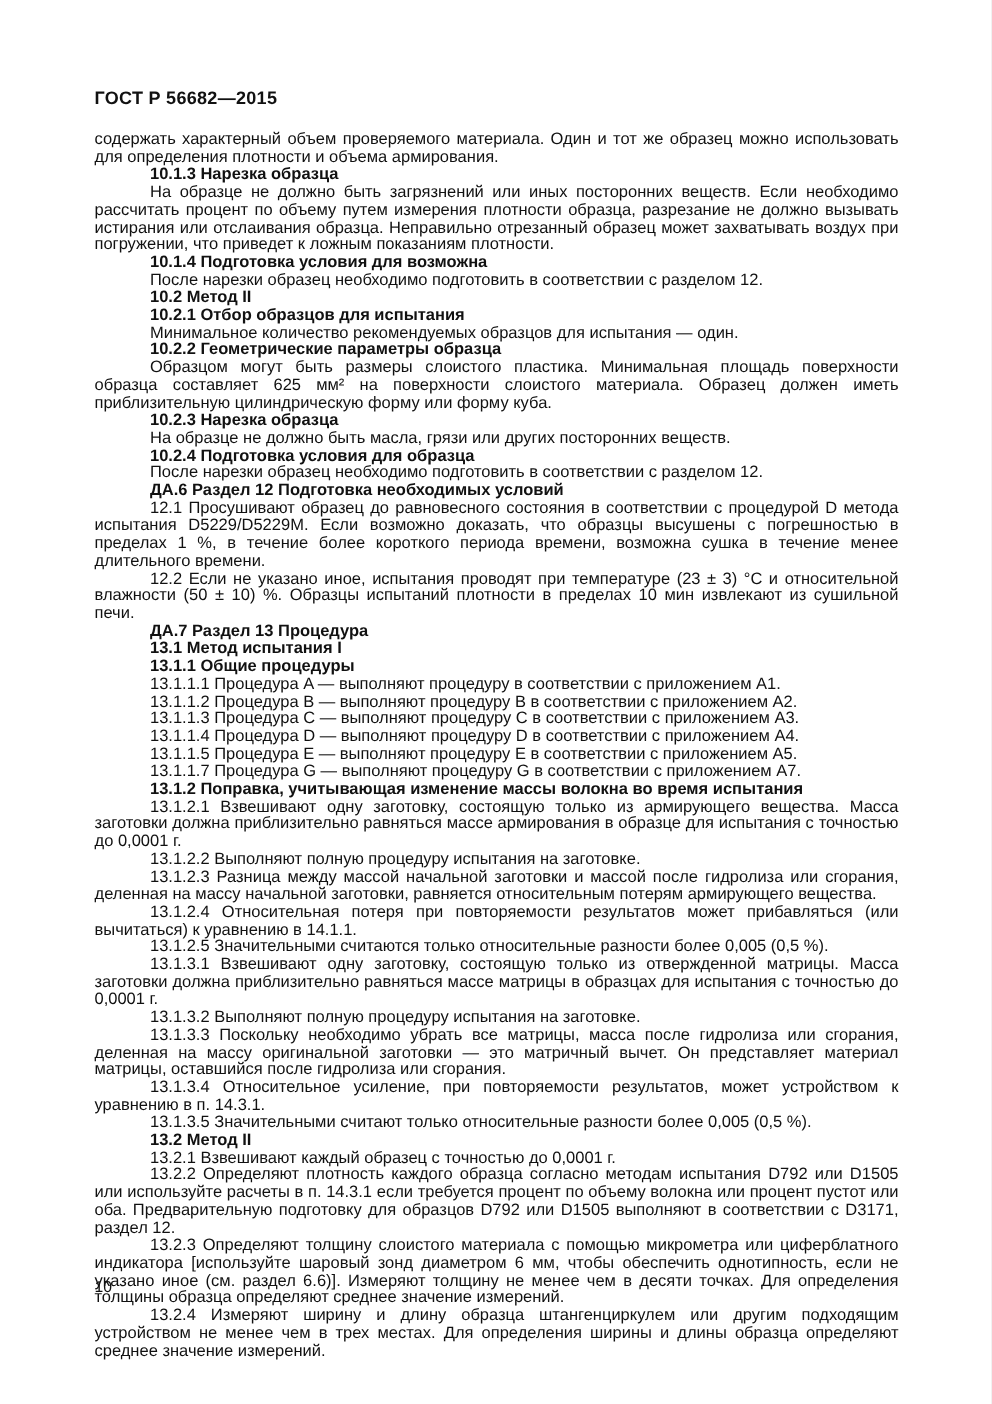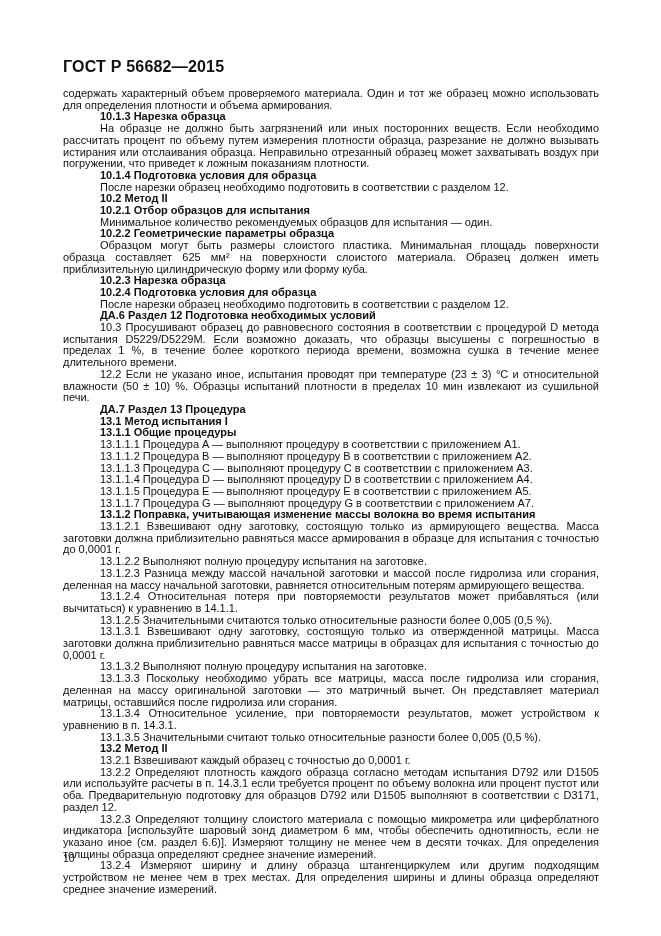--- a/index.html
+++ b/index.html
@@ -14,21 +14,21 @@
     background: #ffffff;
     font-family: "Liberation Sans", "DejaVu Sans", sans-serif;
     color: #111111;
     overflow: hidden;
     margin: 0 auto;
   }
   .doc-header {
     position: absolute;
     left: 63px;
     top: 58px;
-    font-size: 16px;
+    font-size: 12px;
     font-weight: bold;
     letter-spacing: 0.2px;
     white-space: nowrap;
   }
   .doc-body {
     position: absolute;
     left: 63px;
     top: 88px;
     width: 536px;
     font-size: 11px;
@@ -56,32 +56,33 @@
 </head>
 <body>
 
 <div class="page">
   <div class="doc-header">ГОСТ Р 56682—2015</div>
 
   <div class="doc-body">
       <p class="para noindent">содержать характерный объем проверяемого материала. Один и тот же образец можно использовать для определения плотности и объема армирования.</p>
       <p class="para bold">10.1.3 Нарезка образца</p>
       <p class="para">На образце не должно быть загрязнений или иных посторонних веществ. Если необходимо рассчитать процент по объему путем измерения плотности образца, разрезание не должно вызывать истирания или отслаивания образца. Неправильно отрезанный образец может захватывать воздух при погружении, что приведет к ложным показаниям плотности.</p>
-      <p class="para bold">10.1.4 Подготовка условия для образца</p>
+      <p class="para bold">10.1.4 Подготовка условия для возможна</p>
       <p class="para">После нарезки образец необходимо подготовить в соответствии с разделом 12.</p>
       <p class="para bold">10.2 Метод II</p>
       <p class="para bold">10.2.1 Отбор образцов для испытания</p>
       <p class="para">Минимальное количество рекомендуемых образцов для испытания — один.</p>
       <p class="para bold">10.2.2 Геометрические параметры образца</p>
       <p class="para">Образцом могут быть размеры слоистого пластика. Минимальная площадь поверхности образца составляет 625 мм² на поверхности слоистого материала. Образец должен иметь приблизительную цилиндрическую форму или форму куба.</p>
       <p class="para bold">10.2.3 Нарезка образца</p>
+      <p class="para">На образце не должно быть масла, грязи или других посторонних веществ.</p>
       <p class="para bold">10.2.4 Подготовка условия для образца</p>
       <p class="para">После нарезки образец необходимо подготовить в соответствии с разделом 12.</p>
       <p class="para bold">ДА.6 Раздел 12 Подготовка необходимых условий</p>
-      <p class="para">10.3 Просушивают образец до равновесного состояния в соответствии с процедурой D метода испытания D5229/D5229M. Если возможно доказать, что образцы высушены с погрешностью в пределах 1 %, в течение более короткого периода времени, возможна сушка в течение менее длительного времени.</p>
+      <p class="para">12.1 Просушивают образец до равновесного состояния в соответствии с процедурой D метода испытания D5229/D5229M. Если возможно доказать, что образцы высушены с погрешностью в пределах 1 %, в течение более короткого периода времени, возможна сушка в течение менее длительного времени.</p>
       <p class="para">12.2 Если не указано иное, испытания проводят при температуре (23 ± 3) °С и относительной влажности (50 ± 10) %. Образцы испытаний плотности в пределах 10 мин извлекают из сушильной печи.</p>
       <p class="para bold">ДА.7 Раздел 13 Процедура</p>
       <p class="para bold">13.1 Метод испытания I</p>
       <p class="para bold">13.1.1 Общие процедуры</p>
       <p class="para">13.1.1.1 Процедура A — выполняют процедуру в соответствии с приложением А1.</p>
       <p class="para">13.1.1.2 Процедура B — выполняют процедуру B в соответствии с приложением А2.</p>
       <p class="para">13.1.1.3 Процедура C — выполняют процедуру C в соответствии с приложением А3.</p>
       <p class="para">13.1.1.4 Процедура D — выполняют процедуру D в соответствии с приложением А4.</p>
       <p class="para">13.1.1.5 Процедура E — выполняют процедуру E в соответствии с приложением А5.</p>
       <p class="para">13.1.1.7 Процедура G — выполняют процедуру G в соответствии с приложением А7.</p>

